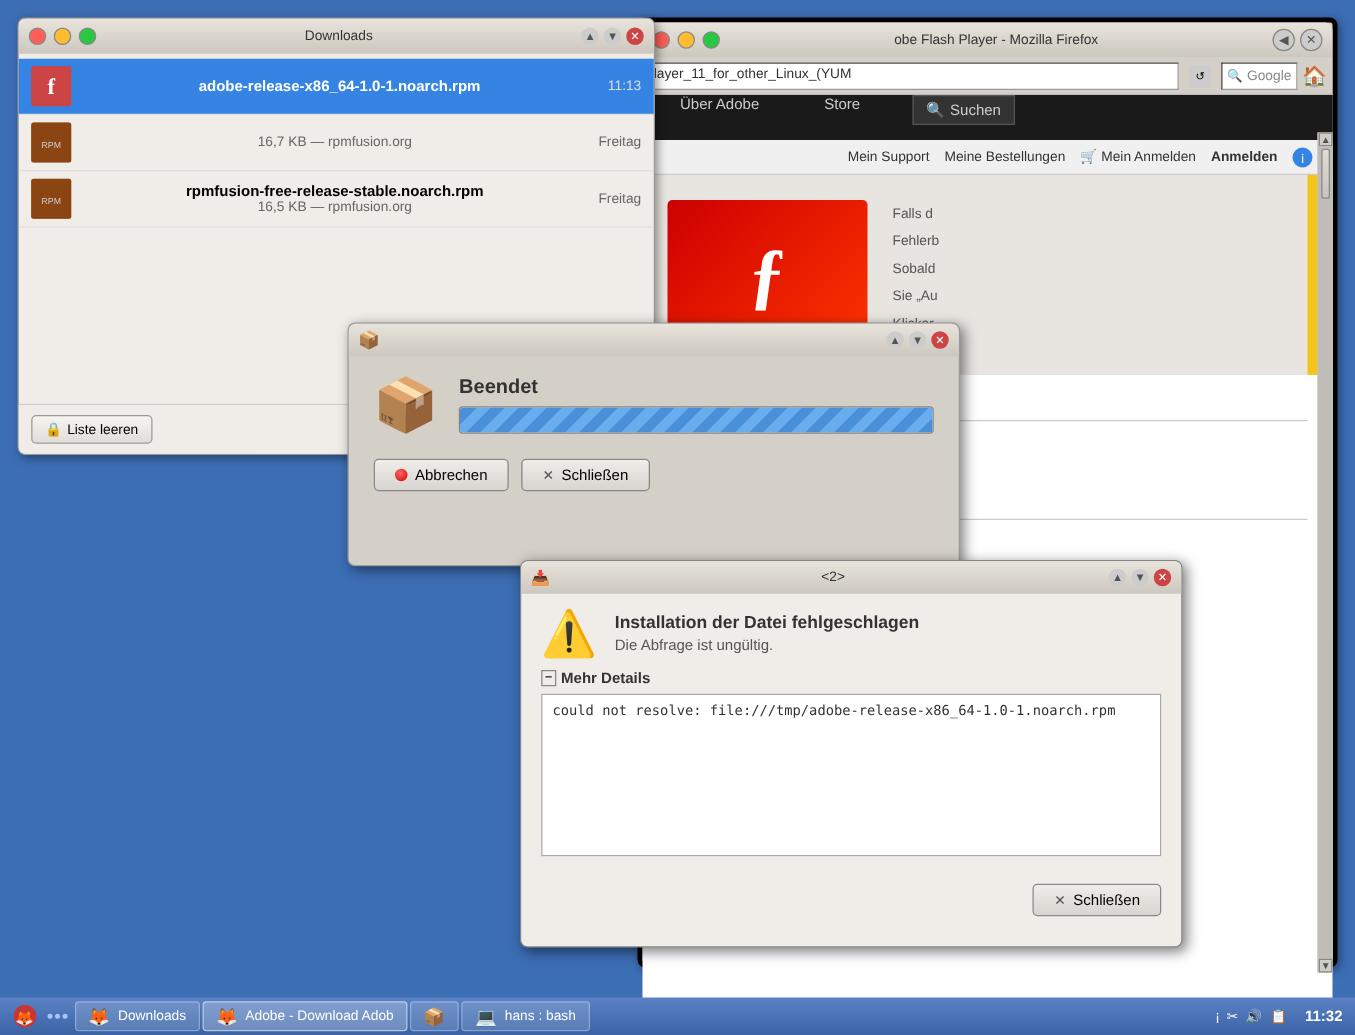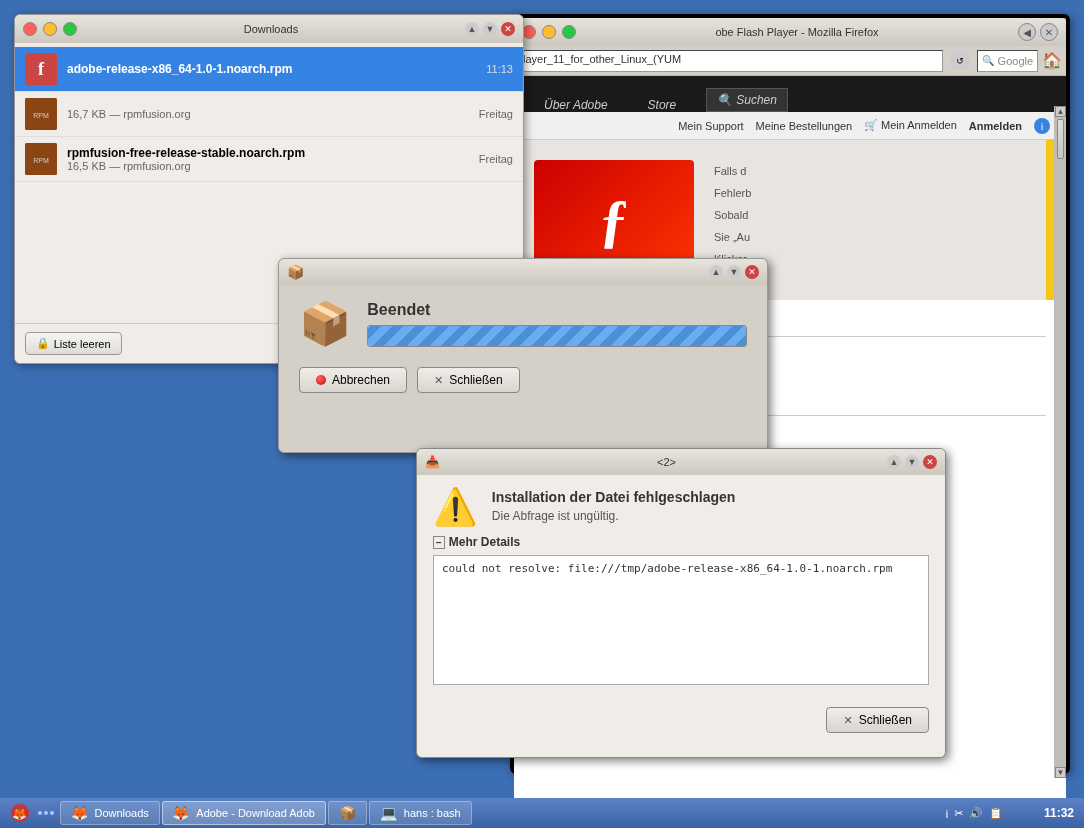--- a/index.html
+++ b/index.html
@@ -63,24 +63,23 @@
     .browser-content {
       background: white;
       flex: 1;
       height: calc(100% - 90px);
       overflow: hidden;
     }
     .adobe-nav {
       background: #1a1a1a;
       height: 36px;
       display: flex;
-      align-items: flex-end;
+      align-items: flex-start;
       padding: 0 20px;
-      gap: 20px;
-      font-style: italic;
+      gap: 32px;
     }
     .adobe-nav-item {
       color: #ccc;
       font-size: 12px;
       padding: 0 10px;
     }
     .adobe-suchen {
       background: #333;
       color: #ccc;
       font-size: 12px;
@@ -204,20 +203,21 @@
       border-radius: 2px;
       flex-shrink: 0;
       display: flex;
       align-items: center;
       justify-content: center;
       font-size: 8px;
       color: #ccc;
     }
     .dl-info {
       flex: 1;
+      text-align: center;
     }
     .dl-filename {
       font-size: 12px;
       font-weight: bold;
       color: inherit;
     }
     .dl-item.active .dl-filename { color: white; }
     .dl-meta {
       font-size: 11px;
       color: #666;
@@ -464,21 +464,20 @@
       gap: 6px;
       padding: 0 6px;
       font-size: 11px;
       color: white;
     }
     .taskbar-time {
       font-size: 12px;
       font-weight: bold;
       color: white;
       padding: 0 6px;
-      margin-left: 27px;
     }
 
     
     .scroll-up, .scroll-down {
       width: 11px;
       height: 11px;
       background: #d0ccc8;
       border: 1px solid #888;
       display: flex;
       align-items: center;

